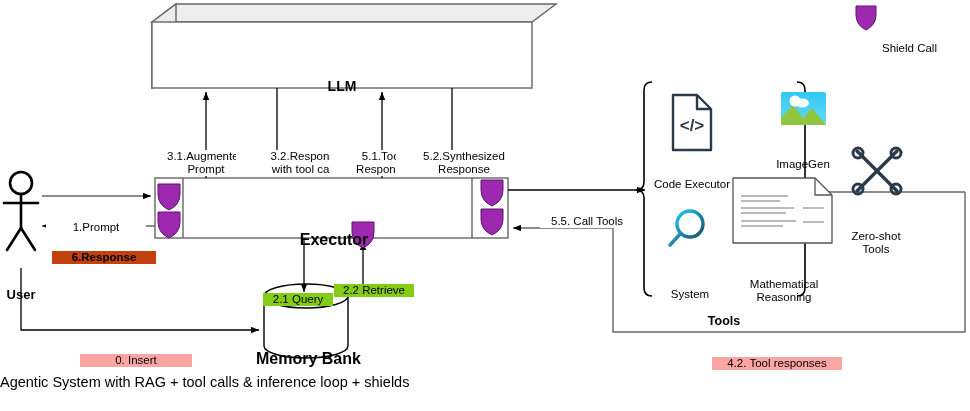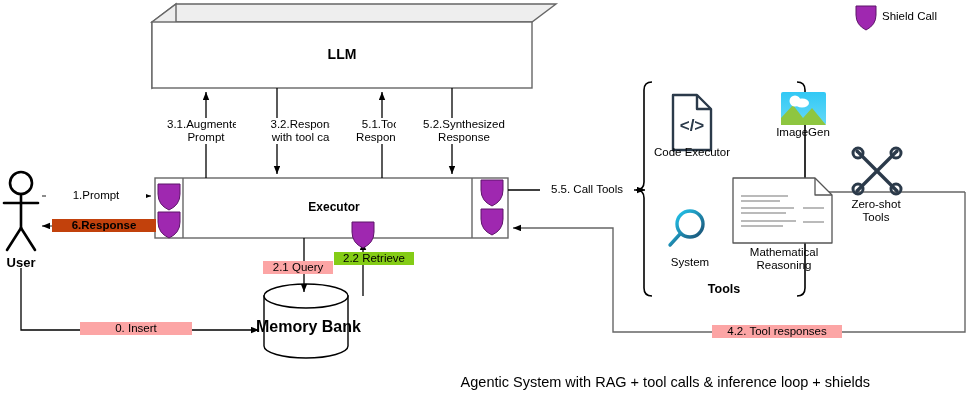--- a/index.html
+++ b/index.html
@@ -1,22 +1,22 @@
 <!DOCTYPE html>
 <html><head>
 <meta charset="utf-8">
 <style>
   html,body{margin:0;padding:0;background:#ffffff;}
   body{width:970px;height:411px;position:relative;overflow:hidden;
        font-family:"Liberation Sans","DejaVu Sans",sans-serif;color:#000;}
   #canvas{position:absolute;left:0;top:0;width:970px;height:411px;}
-  .lbl{position:absolute;font-size:11.5px;color:#000;line-height:13px;text-align:center;white-space:pre;}
+  .lbl{position:absolute;font-size:11.5px;color:#000;line-height:13px;text-align:center;white-space:pre;margin-top:32px;}
   .lbl.bold{font-weight:bold;}
   svg{display:block;overflow:visible;}
-  #caption{position:absolute;left:0;top:374px;width:870px;text-align:right;font-size:14.5px;}
+  #caption{position:absolute;left:0;top:374px;width:870px;text-align:left;font-size:14.5px;}
 </style>
 </head>
 <body>
 
 <svg id="canvas" viewBox="0 0 970 411">
   <defs>
     <marker id="ah" markerWidth="9" markerHeight="9" refX="8" refY="3.2" orient="auto" markerUnits="userSpaceOnUse">
       <path d="M0,0 L8,3.2 L0,6.4 z" fill="#000"></path>
     </marker>
     <marker id="ahg" markerWidth="9" markerHeight="9" refX="8" refY="3.2" orient="auto" markerUnits="userSpaceOnUse">
@@ -131,38 +131,38 @@
       <line x1="741" y1="213" x2="786" y2="213"></line>
       <line x1="803" y1="208" x2="824" y2="208"></line>
       <line x1="741" y1="221" x2="796" y2="221"></line>
       <line x1="741" y1="226" x2="783" y2="226"></line>
       <line x1="803" y1="222" x2="824" y2="222"></line>
     </g>
   </g>
 </svg>
 
 <div class="lbl bold" style="left:302px;top:48px;width:80px;font-size:14px;">LLM</div>
-<div class="lbl bold" style="left:286px;top:201px;width:96px;font-size:12px;">Executor</div>
+<div class="lbl bold" style="left:286px;top:201px;width:96px;font-size:16px;">Executor</div>
 <div class="lbl bold" style="left:256px;top:320px;width:100px;font-size:16px;">Memory Bank</div>
 <div class="lbl bold" style="left:-4px;top:256px;width:50px;font-size:13px;">User</div>
 <div class="lbl bold" style="left:694px;top:283px;width:60px;font-size:12.5px;">Tools</div>
 
 <div class="lbl" style="left:882px;top:10px;width:80px;text-align:left;">Shield Call</div>
 
 <div class="lbl" style="left:645px;top:146px;width:94px;">Code Executor</div>
 <div class="lbl" style="left:763px;top:126px;width:80px;">ImageGen</div>
 <div class="lbl" style="left:839px;top:198px;width:74px;">Zero-shot
 Tools</div>
 <div class="lbl" style="left:655px;top:256px;width:70px;">System</div>
 <div class="lbl" style="left:736px;top:246px;width:96px;">Mathematical
 Reasoning</div>
 
 <div class="lbl" style="left:80px;top:322px;width:112px;background:#fca5a5;">0. Insert</div>
 <div class="lbl" style="left:46px;top:189px;width:100px;background:#fff;">1.Prompt</div>
-<div class="lbl" style="left:263px;top:261px;width:70px;background:#fca5a5;">2.1 Query</div>
+<div class="lbl" style="left:263px;top:261px;width:70px;background:#84cc16;">2.1 Query</div>
 <div class="lbl" style="left:334px;top:252px;width:80px;background:#84cc16;">2.2 Retrieve</div>
 <div class="lbl" style="left:141px;top:118px;width:130px;background:#fff;">3.1.Augmented
 Prompt</div>
 <div class="lbl" style="left:236px;top:118px;width:140px;background:#fff;">3.2.Response
 with tool calls</div>
 <div class="lbl" style="left:540px;top:183px;width:94px;background:#fff;">5.5. Call Tools</div>
 <div class="lbl" style="left:712px;top:325px;width:130px;background:#fca5a5;">4.2. Tool responses</div>
 <div class="lbl" style="left:330px;top:118px;width:104px;background:#fff;">5.1.Tool
 Response</div>
 <div class="lbl" style="left:396px;top:118px;width:136px;background:#fff;">5.2.Synthesized

